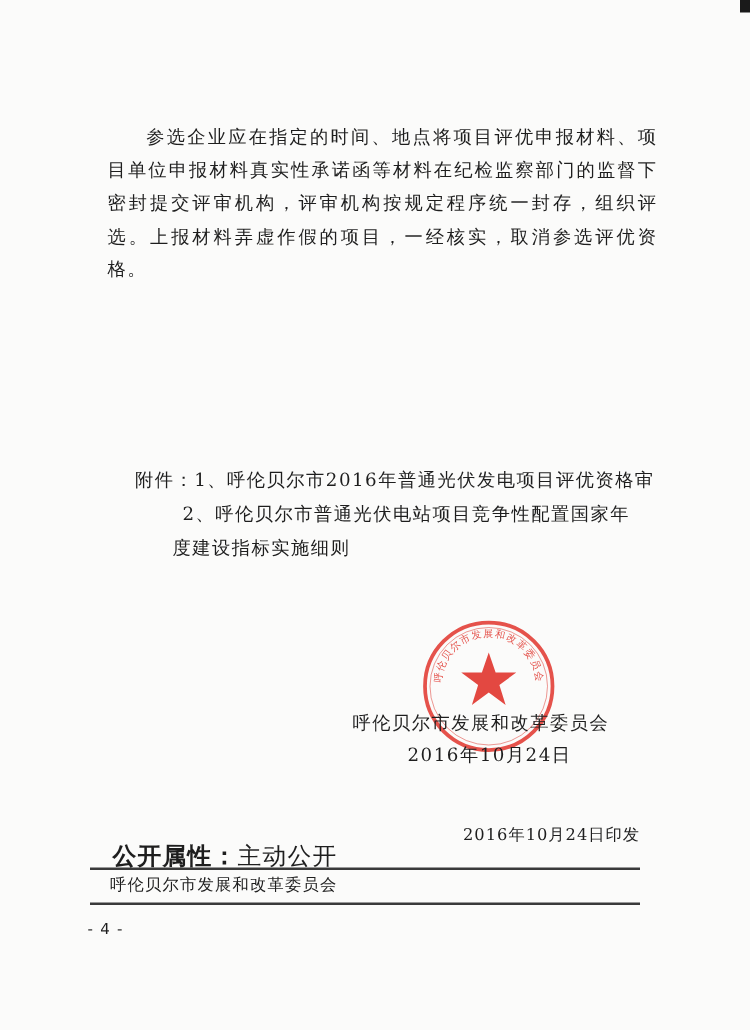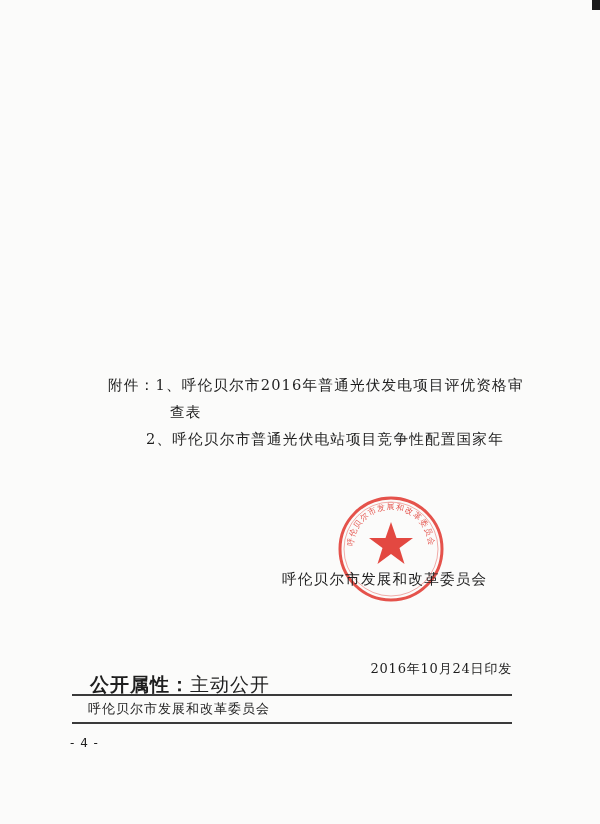--- a/index.html
+++ b/index.html
@@ -109,44 +109,46 @@
     font-family: "DejaVu Sans", sans-serif;
     letter-spacing: 1px;
   }
 </style>
 </head>
 <body>
 
 <div class="page-edge"></div>
 
 <div class="content">
+  <p class="para">参选企业应在指定的时间、地点将项目评优申报材料、项目单位申报材料真实性承诺函等材料在纪检监察部门的监督下密封提交评审机构，评审机构按规定程序统一封存，组织评选。上报材料弄虚作假的项目，一经核实，取消参选评优资格。</p>
 </div>
 
 <div class="attach">
   <div class="attach-row">
     <span>附件：</span><span>1、</span><span>呼伦贝尔市2016年普通光伏发电项目评优资格审</span>
-    <div class="cont">查表</div>
   </div>
   <div class="attach-row attach-row2">
     <span>2、</span><span>呼伦贝尔市普通光伏电站项目竞争性配置国家年</span>
+    <div class="cont">度建设指标实施细则</div>
   </div>
 </div>
 
 <svg class="seal" viewBox="0 0 110 110">
   <circle cx="55" cy="55" r="51" fill="none" stroke="#e0342c" stroke-width="3" opacity="0.85"></circle>
   <circle cx="55" cy="55" r="47" fill="none" stroke="#e0342c" stroke-width="0.8" opacity="0.5"></circle>
   <path d="M55 28 L60.5 44 L77 44 L63.5 54 L68.5 70 L55 60 L41.5 70 L46.5 54 L33 44 L49.5 44 Z" fill="#e0342c" opacity="0.9"></path>
   <path id="sealArc" d="M18 62 A38 38 0 1 1 92 62" fill="none"></path>
   <text font-size="8" fill="#e0342c" opacity="0.85" font-family="DejaVu Sans, sans-serif" letter-spacing="1">
     <textPath href="#sealArc" startOffset="50%" text-anchor="middle">呼伦贝尔市发展和改革委员会</textPath>
   </text>
 </svg>
 
 <div class="signature">
   <div>呼伦贝尔市发展和改革委员会</div>
+  <div class="date">2016年10月24日</div>
 </div>
 
 <div class="footer-attr">
   <span>公开属性：</span><span class="val">主动公开</span>
 </div>
 <div class="rule r1"></div>
 <div class="footer-issuer">呼伦贝尔市发展和改革委员会</div>
 <div class="footer-date">2016年10月24日印发</div>
 <div class="rule r2"></div>
 

